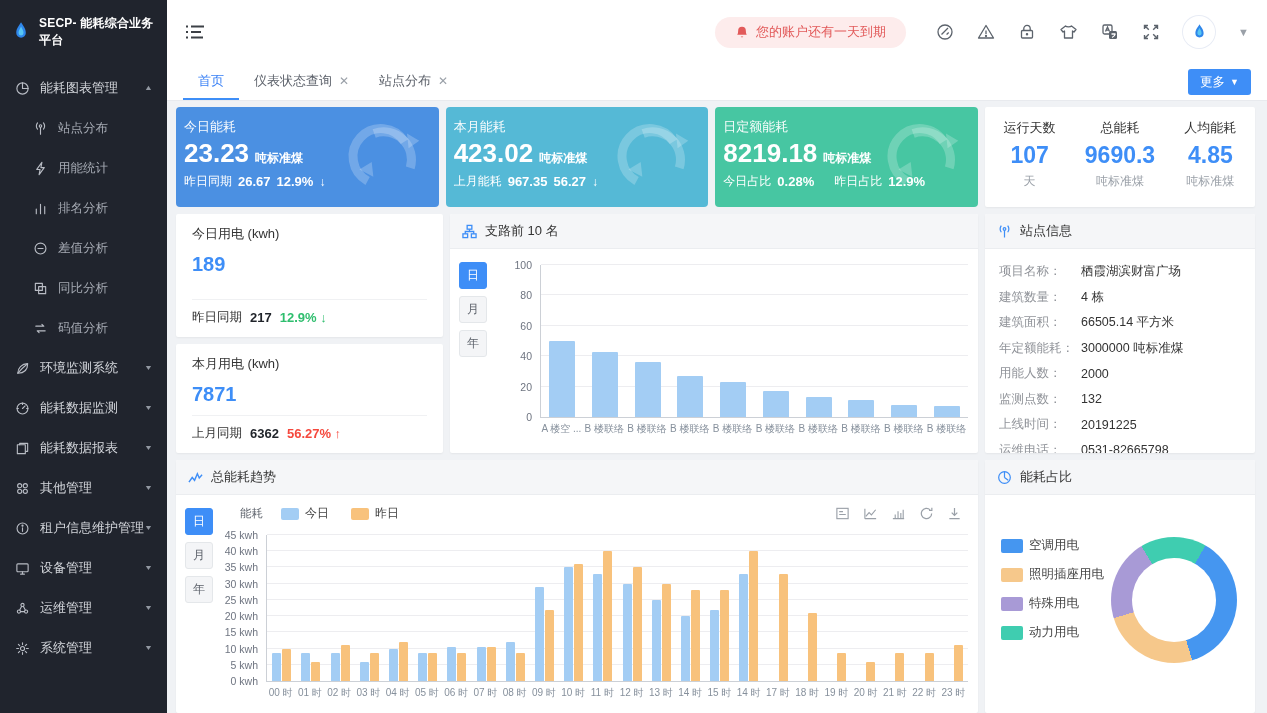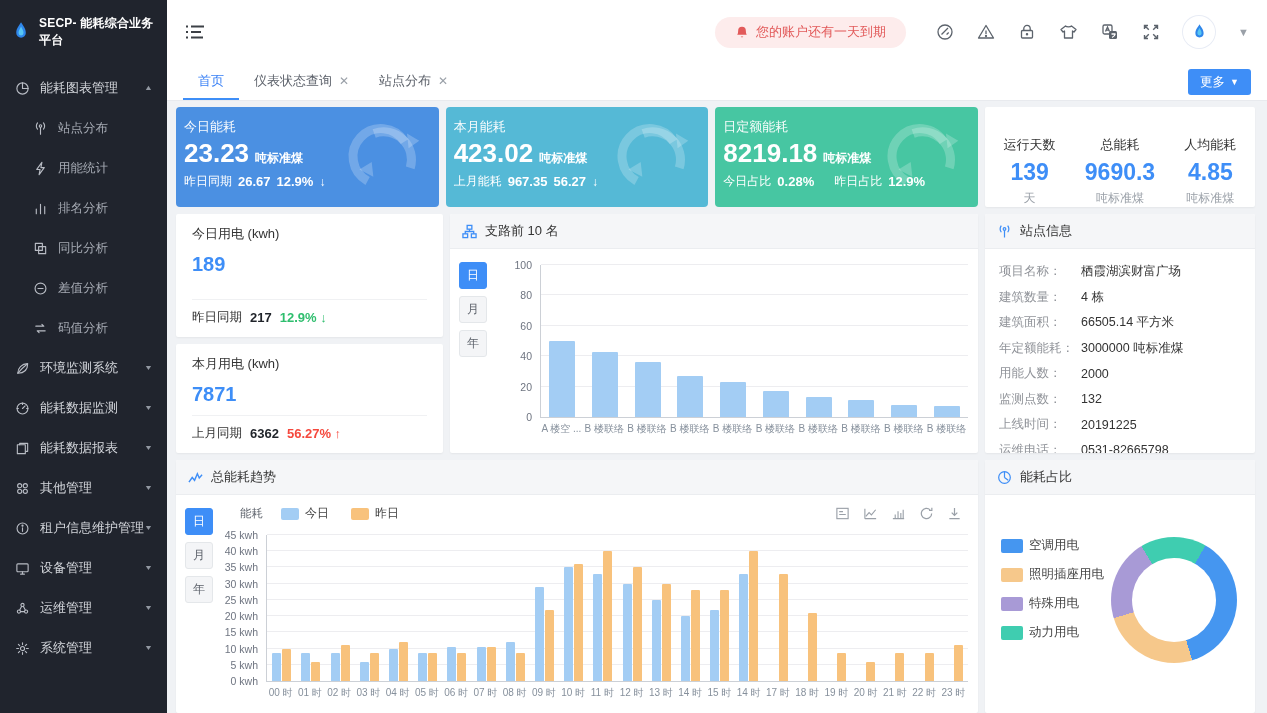--- a/index.html
+++ b/index.html
@@ -43,21 +43,21 @@
   
   .kpis{display:grid;grid-template-columns:1fr 1fr 1fr;gap:7px;}
   .kpi{border-radius:4px;color:#fff;padding:11px 8px;position:relative;overflow:hidden;cursor:default;}
   .kpi .t{font-size:13px;opacity:.96;}
   .kpi .v{font-size:26px;font-weight:bold;margin:4px 0 7px;line-height:1;}
   .kpi .v .u{font-size:12px;font-weight:bold;margin-left:6px;}
   .kpi .s{font-size:12px;display:flex;gap:6px;align-items:center;}
   .kpi .s b{font-size:13px;}
   .kpi .wm{position:absolute;right:14px;top:10px;width:82px;height:82px;opacity:1;}
   
-  .stats{background:#fff;border-radius:2px;box-shadow:0 1px 2px rgba(0,0,0,.05);display:flex;align-items:flex-end;justify-content:space-around;padding:0 4px;}
+  .stats{background:#fff;border-radius:2px;box-shadow:0 1px 2px rgba(0,0,0,.05);display:flex;align-items:flex-start;justify-content:space-around;padding:12px 4px;}
   .stat{text-align:center;}
   .stat .l{font-size:13px;color:#333;}
   .stat .v{font-size:23px;font-weight:bold;color:#3e8ef7;margin:5px 0 4px;}
   .stat .u{font-size:12px;color:#9aa0a8;}
   
   .midrow{display:grid;grid-template-columns:267px 1fr;gap:7px;min-width:0;}
   .ecol{display:grid;grid-template-rows:123px 1fr;gap:7px;}
   .ecard{background:#fff;border-radius:2px;box-shadow:0 1px 2px rgba(0,0,0,.05);padding:11px 16px;display:flex;flex-direction:column;}
   .ecard .t{font-size:13px;color:#333;}
   .ecard .v{font-size:20px;font-weight:bold;color:#3e8ef7;margin-top:10px;}
@@ -145,34 +145,34 @@
           <span class="micon">
             <svg width="15" height="15" viewBox="0 0 16 16" fill="none" stroke="currentColor" stroke-width="1.2" stroke-linecap="round" stroke-linejoin="round">
               <path d="M3.5 13.5V8.5M8 13.5V3.5M12.5 13.5V6"></path>
             </svg>
           </span>
           <span>排名分析</span>
         </div>
         <div class="menu-item">
           <span class="micon">
             <svg width="15" height="15" viewBox="0 0 16 16" fill="none" stroke="currentColor" stroke-width="1.2" stroke-linecap="round" stroke-linejoin="round">
+              <circle cx="8" cy="8" r="5.8"></circle>
+              <path d="M5.3 8h5.4"></path>
+            </svg>
+          </span>
+          <span>差值分析</span>
+        </div>
+        <div class="menu-item">
+          <span class="micon">
+            <svg width="15" height="15" viewBox="0 0 16 16" fill="none" stroke="currentColor" stroke-width="1.2" stroke-linecap="round" stroke-linejoin="round">
               <rect x="2.5" y="2.5" width="7.5" height="7.5"></rect>
               <rect x="6" y="6" width="7.5" height="7.5"></rect>
             </svg>
           </span>
           <span>同比分析</span>
-        </div>
-        <div class="menu-item">
-          <span class="micon">
-            <svg width="15" height="15" viewBox="0 0 16 16" fill="none" stroke="currentColor" stroke-width="1.2" stroke-linecap="round" stroke-linejoin="round">
-              <circle cx="8" cy="8" r="5.8"></circle>
-              <path d="M5.3 8h5.4"></path>
-            </svg>
-          </span>
-          <span>差值分析</span>
         </div>
         <div class="menu-item">
           <span class="micon">
             <svg width="15" height="15" viewBox="0 0 16 16" fill="none" stroke="currentColor" stroke-width="1.2" stroke-linecap="round" stroke-linejoin="round">
               <path d="M3 5.5h8.5l-2-2M13 10.5H4.5l2 2"></path>
             </svg>
           </span>
           <span>码值分析</span>
         </div>
       </div>
@@ -729,21 +729,21 @@
           </div>
       </div>
     </div>
   </div>
 
   <div class="colR">
 
     <div class="stats" id="statsCard">
         <div class="stat">
           <div class="l">运行天数</div>
-          <div class="v">139</div>
+          <div class="v">107</div>
           <div class="u">天</div>
         </div>
         <div class="stat">
           <div class="l">总能耗</div>
           <div class="v">9690.3</div>
           <div class="u">吨标准煤</div>
         </div>
         <div class="stat">
           <div class="l">人均能耗</div>
           <div class="v">4.85</div>

